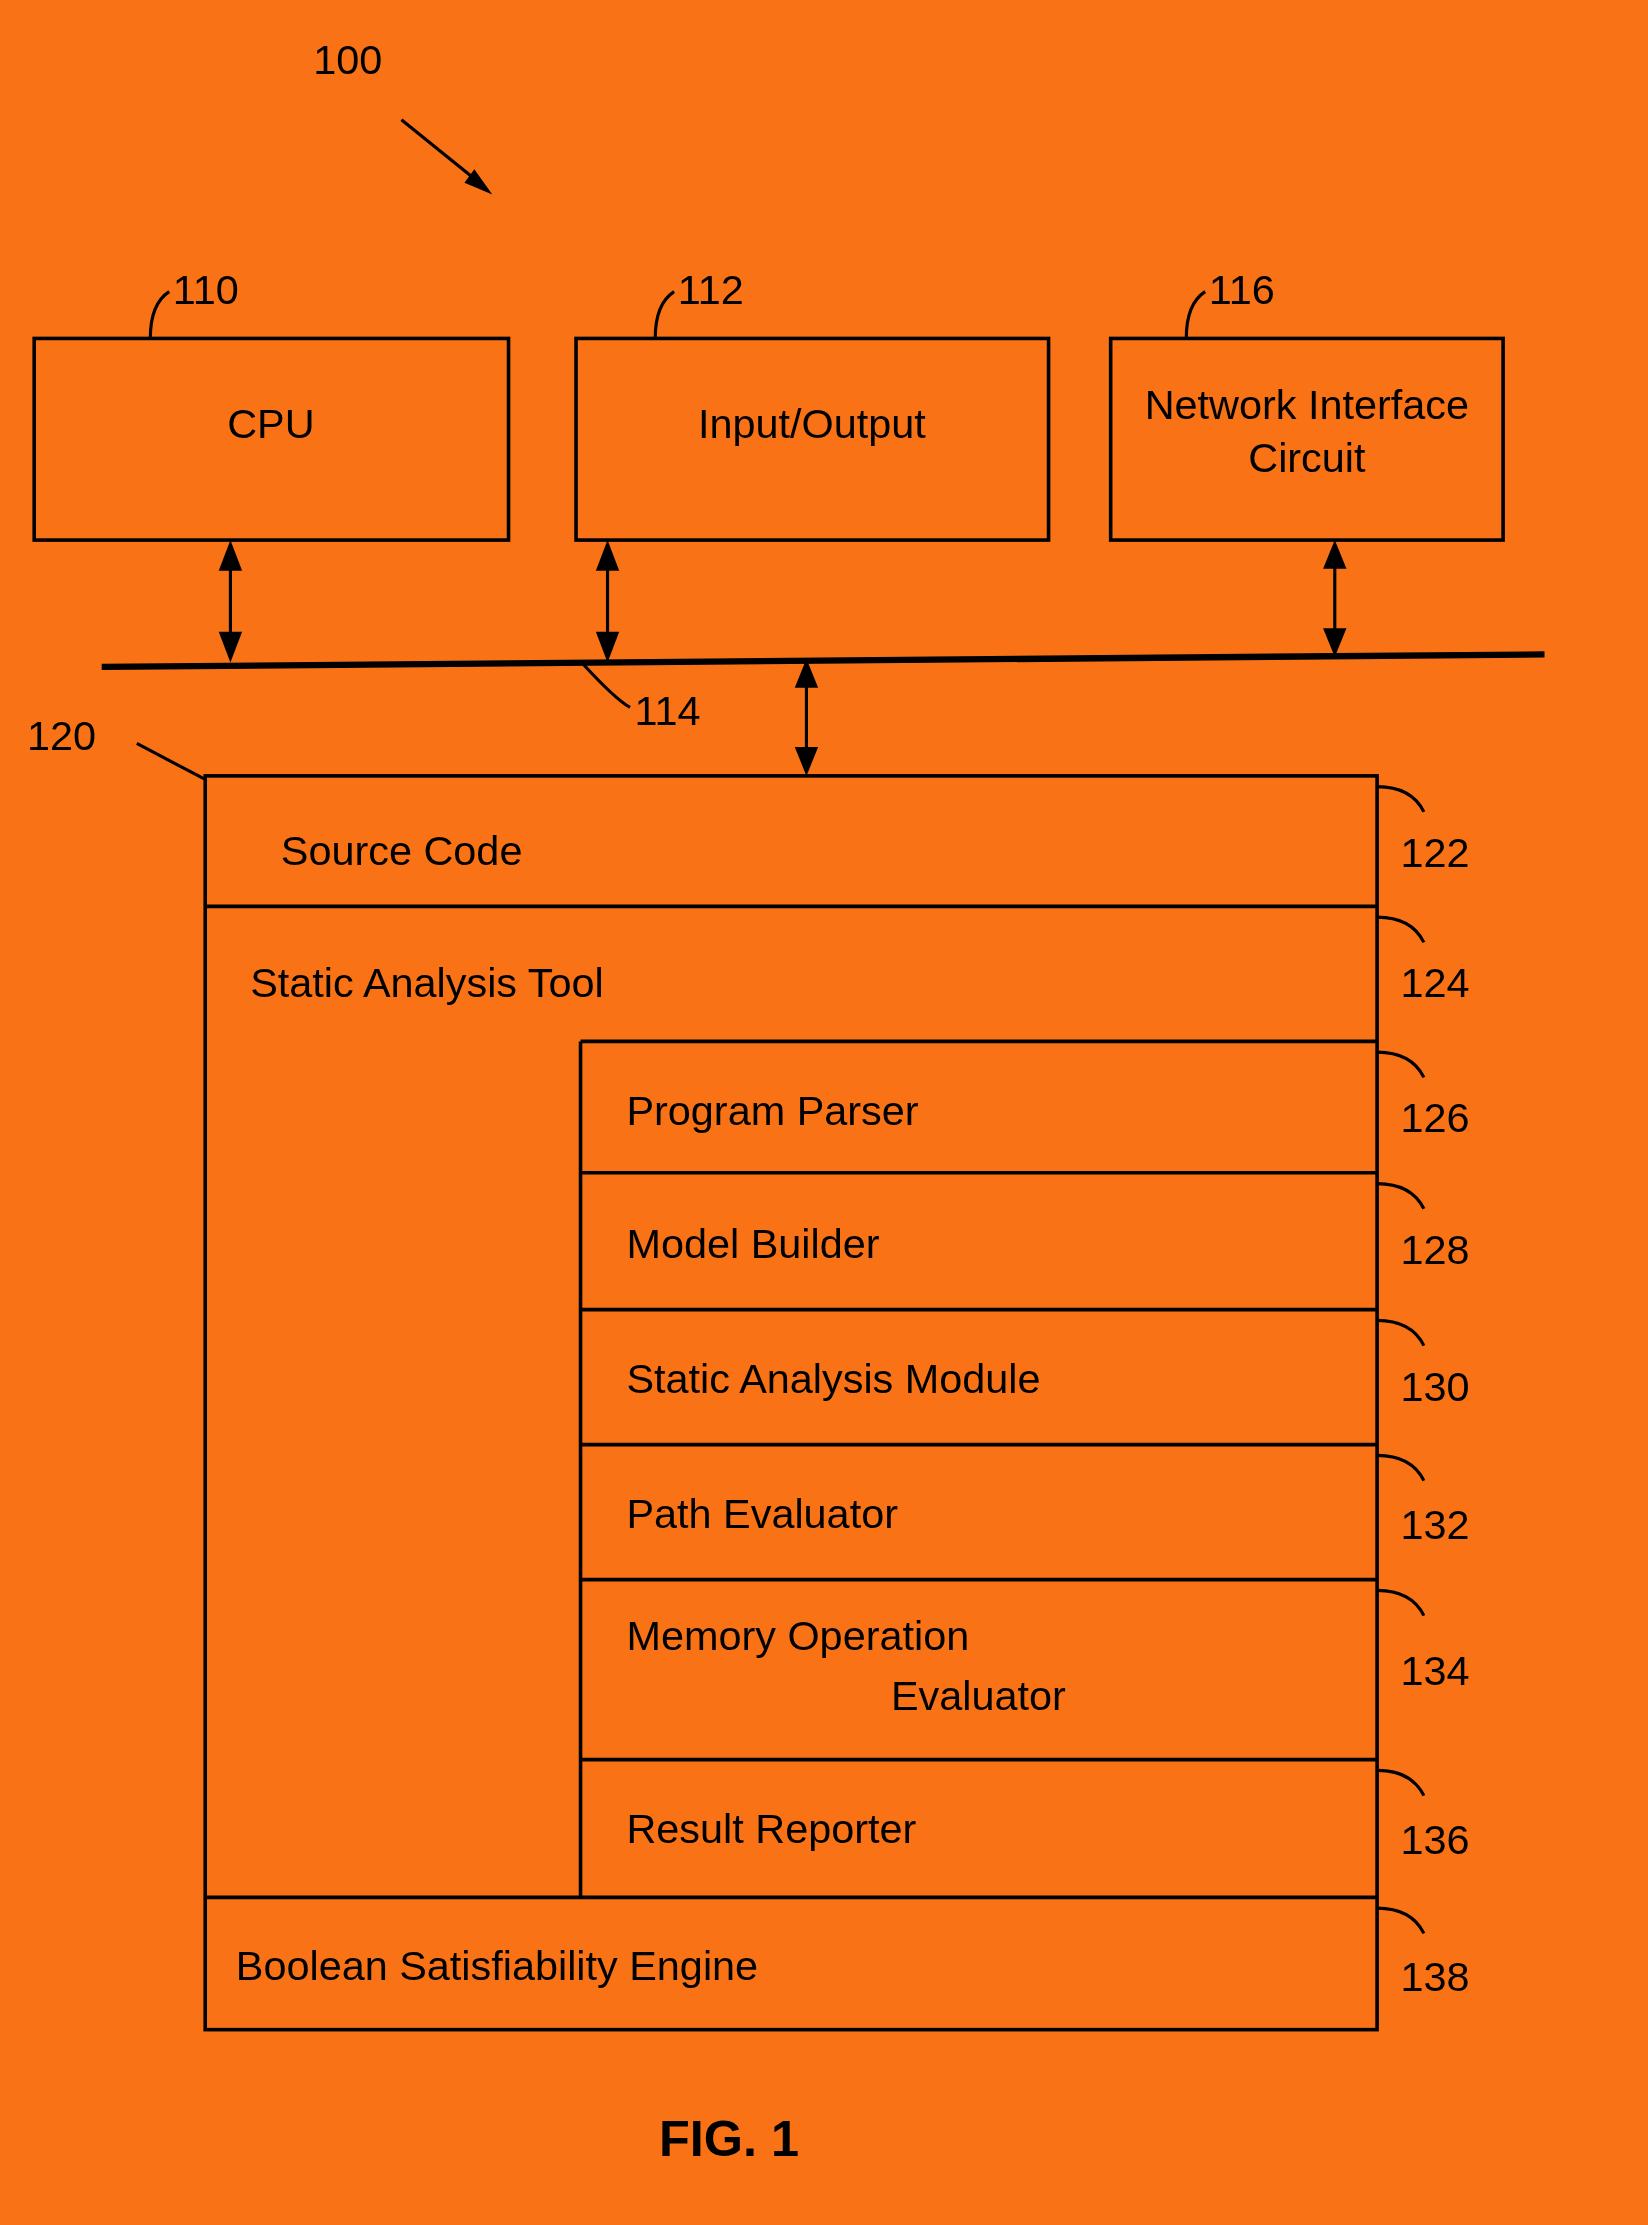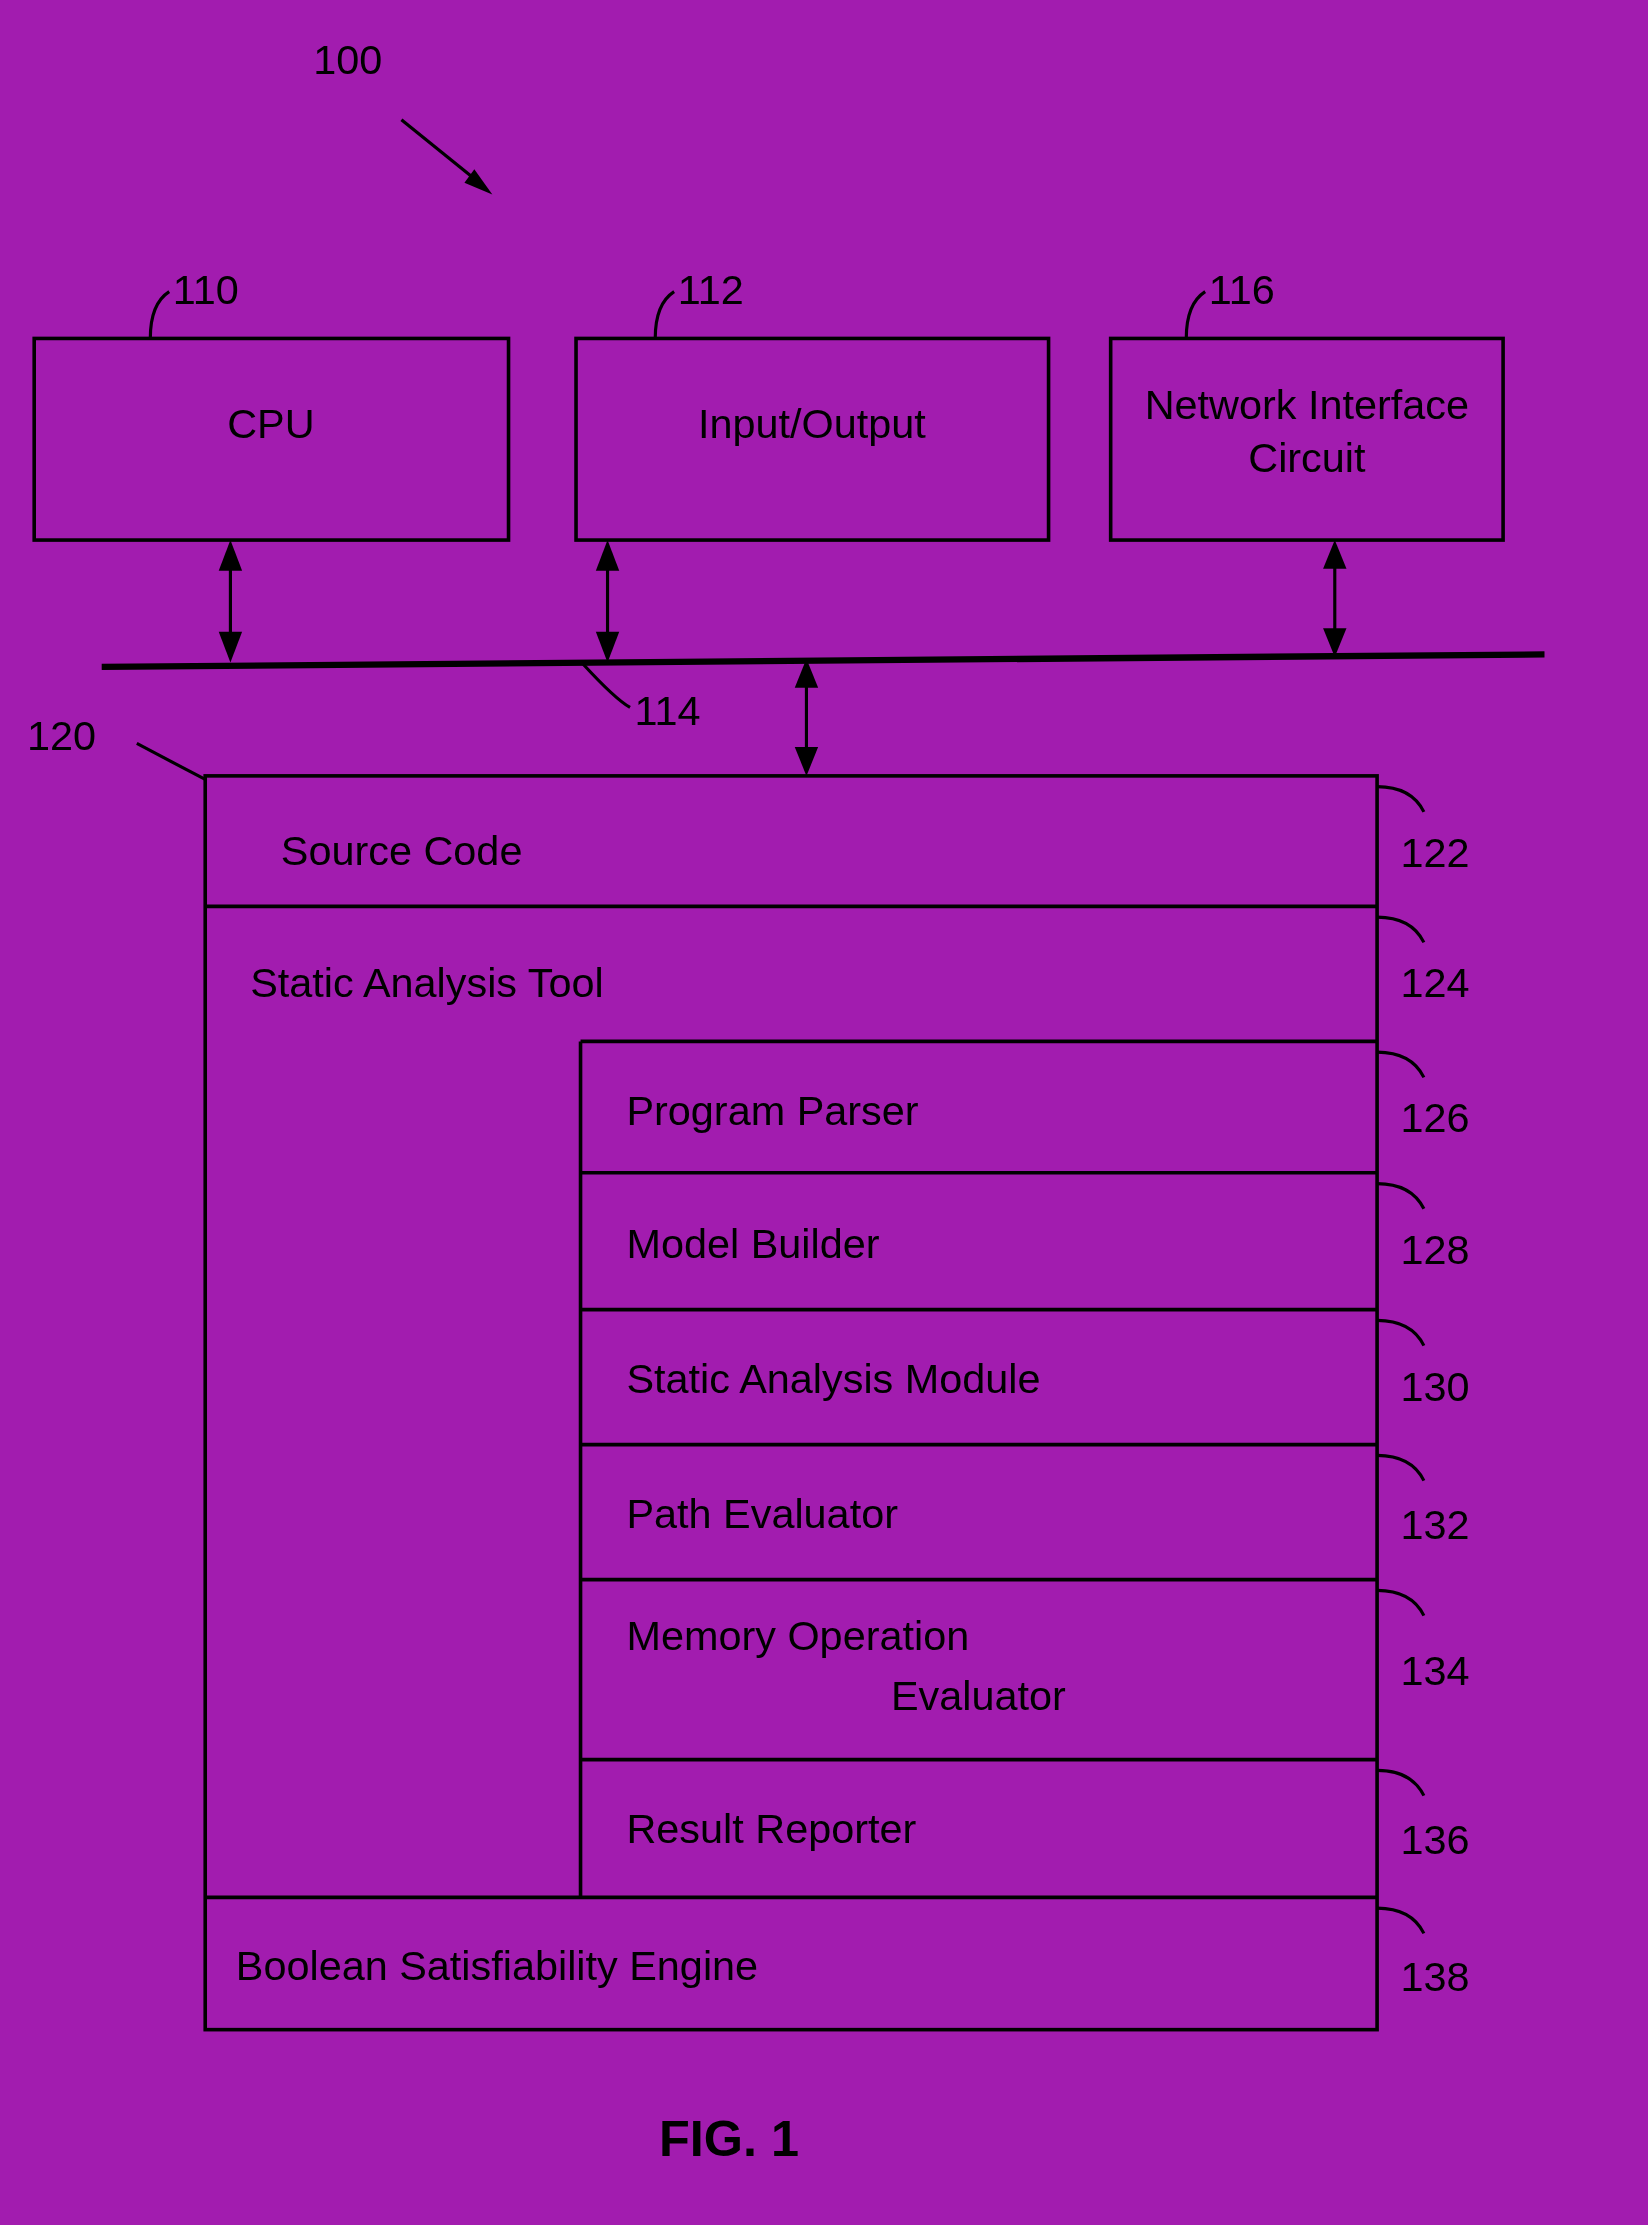--- a/index.html
+++ b/index.html
@@ -9,21 +9,21 @@
   }
   body {
     font-family: "Liberation Sans", sans-serif;
     color: #000000;
   }
   #page {
     position: relative;
     width: 1648px;
     height: 2225px;
     overflow: hidden;
-    background: #a21caf;
+    background: #f97316;
   }
   #figure-svg {
     position: absolute;
     left: 0;
     top: 0;
     width: 1648px;
     height: 2225px;
   }
   .ref-num {
     font-family: "Liberation Sans", sans-serif;

